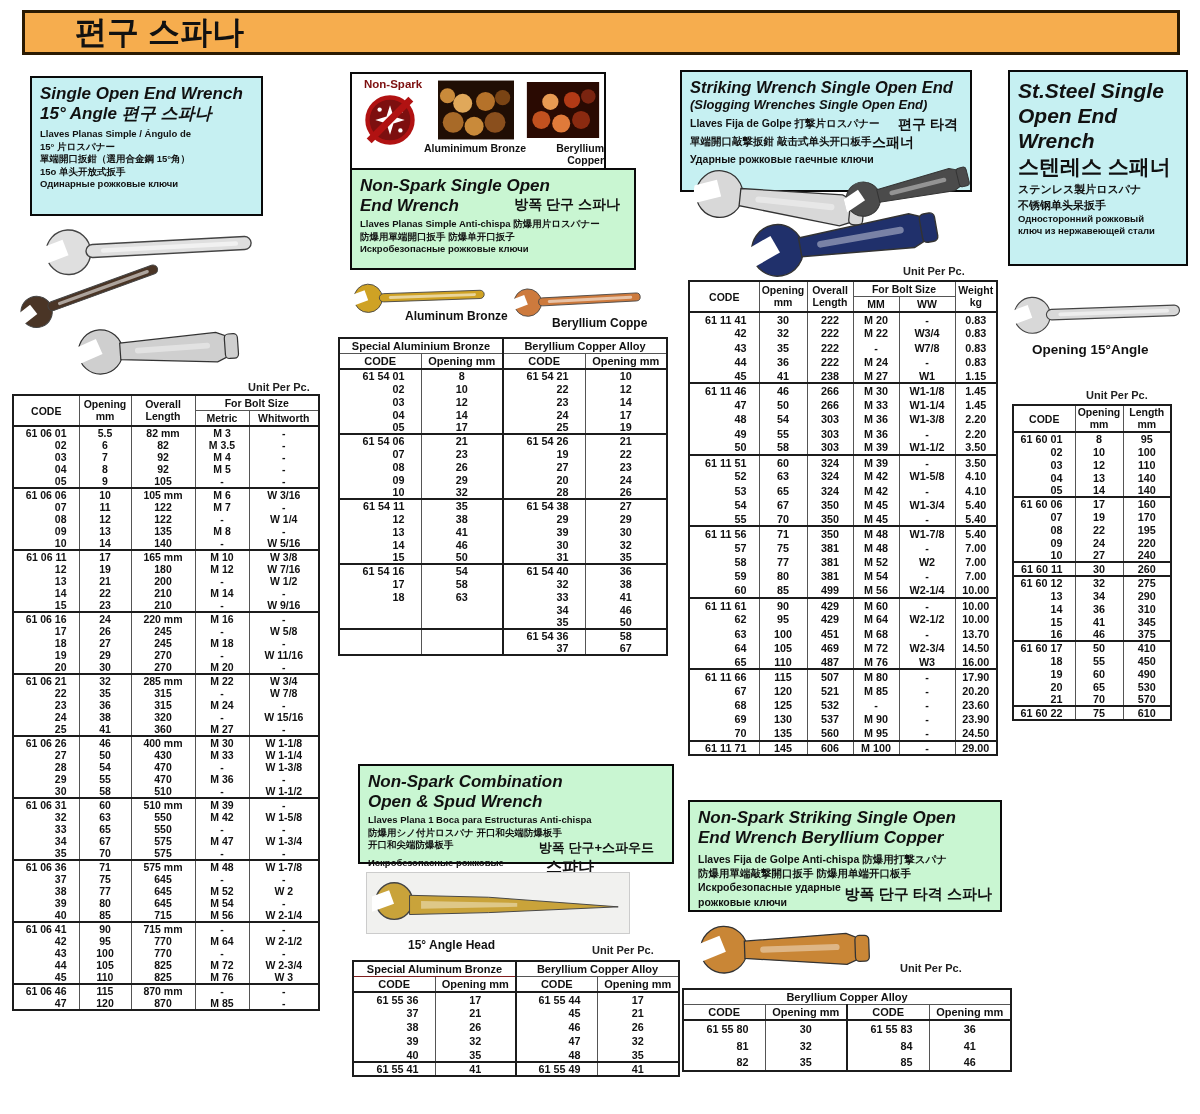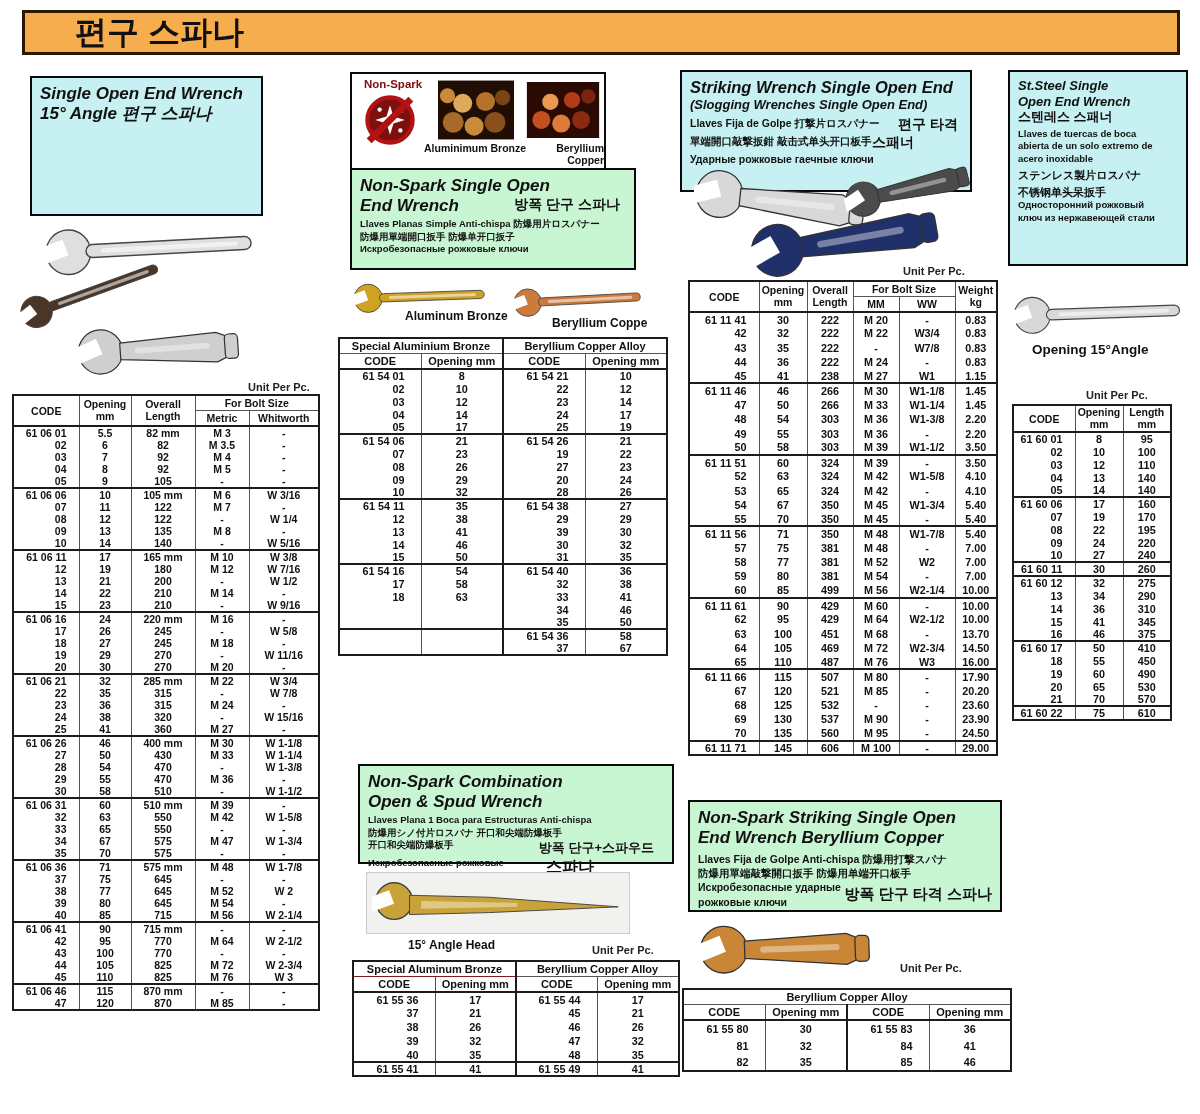--- a/index.html
+++ b/index.html
@@ -11,21 +11,21 @@
   .banner { background:#f6ad4e; border:3px solid #2a1a02; display:flex; align-items:center; padding-left:24px; }
   .banner .t { font-size:25px; font-weight:bold; font-style:italic; letter-spacing:1px; }
   .banner .k { font-size:32px; font-weight:bold; margin-left:26px; }
 
   
   .box { border:2px solid #0a0a0a; padding:6px 8px; }
   .cyan { background:#c6f0f2; }
   .green { background:#c9f6d2; }
   .it { font-style:italic; }
   .bt-lg { font-size:17px; font-weight:bold; line-height:1.18; }
-  .bt-md { font-size:13px; font-weight:bold; line-height:1.2; }
+  .bt-md { font-size:21px; font-weight:bold; line-height:1.2; }
   .bt-sm { font-size:13px; font-weight:bold; line-height:1.2; }
   .ln { font-size:9.5px; font-weight:bold; line-height:1.32; }
   .ln-md { font-size:10.5px; font-weight:bold; line-height:1.35; }
   .row-between { display:flex; justify-content:space-between; align-items:flex-start; }
   .kr-big { font-size:14px; font-weight:bold; }
 
   .unit { font-size:11px; font-weight:bold; color:#222; }
 
   
   table.cat { border-collapse:collapse; table-layout:fixed; width:100%; background:#fff; border:2px solid #1c1c1c; }
@@ -114,20 +114,27 @@
     </defs>
   </svg>
 
   <div class="abs banner" style="left:22px;top:10px;width:1158px;height:45px;">
     <span class="k">편구 스파나</span>
   </div>
 
   <div class="abs box cyan" style="left:30px;top:76px;width:233px;height:140px;">
     <div class="bt-lg it">Single Open End Wrench</div>
     <div class="bt-lg it" style="margin-bottom:4px;">15° Angle  편구 스파나</div>
+    <div>
+        <div class="ln">Llaves Planas Simple / Ángulo de</div>
+        <div class="ln">15° 片ロスパナー</div>
+        <div class="ln">單端開口扳鉗（選用合金鋼 15°角）</div>
+        <div class="ln">15o 单头开放式扳手</div>
+        <div class="ln">Одинарные рожковые ключи</div>
+      </div>
   </div>
 
   <svg class="wr" style="left:30px;top:222px;width:240px;height:52px;color:#dfdfdf;transform:rotate(-3deg);">
       <use href="#sym-wrench"></use>
     </svg>
   <svg class="wr" style="left:22px;top:268px;width:150px;height:38px;color:#4a3526;transform:rotate(-20deg);transform-origin:30px 30px;top:288px;">
       <use href="#sym-wrench"></use>
     </svg>
   <svg class="wr" style="left:76px;top:320px;width:180px;height:58px;color:#cfcfcf;transform:rotate(-4deg);">
       <use href="#sym-striking"></use>
@@ -982,25 +989,20 @@
           <td>-</td>
           <td>29.00</td>
         </tr>
       </tbody>
   </table>
 
   <div class="abs box cyan" style="left:1008px;top:70px;width:180px;height:196px;">
     <div class="bt-md it">St.Steel Single</div>
     <div class="bt-md it">Open End Wrench</div>
     <div class="bt-md" style="margin-bottom:3px;">스텐레스 스패너</div>
-    <div>
-        <div class="ln">Llaves de tuercas de boca</div>
-        <div class="ln">abierta de un solo extremo de</div>
-        <div class="ln">acero inoxidable</div>
-      </div>
     <div class="ln" style="font-size:11px;margin-top:3px;">ステンレス製片ロスパナ</div>
     <div class="ln" style="font-size:11px;margin-top:2px;">不锈钢单头呆扳手</div>
     <div>
         <div class="ln">Односторонний рожковый</div>
         <div class="ln">ключ из нержавеющей стали</div>
       </div>
   </div>
 
   <svg class="wr" style="left:1012px;top:292px;width:172px;height:42px;color:#d8d8d8;transform:rotate(-2deg);">
       <use href="#sym-wrench"></use>

